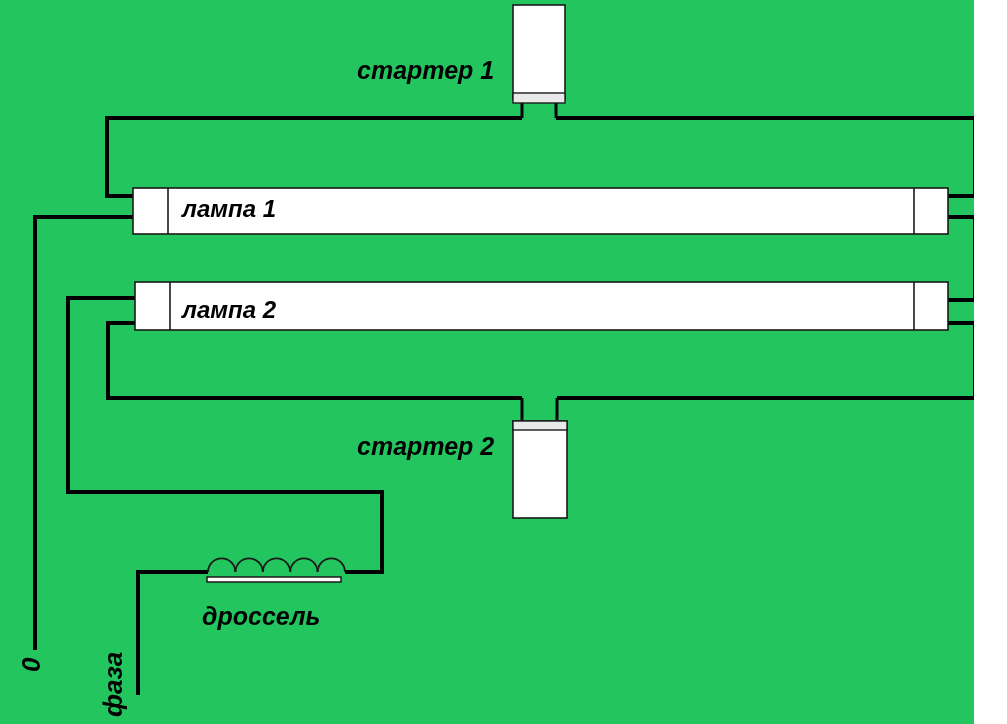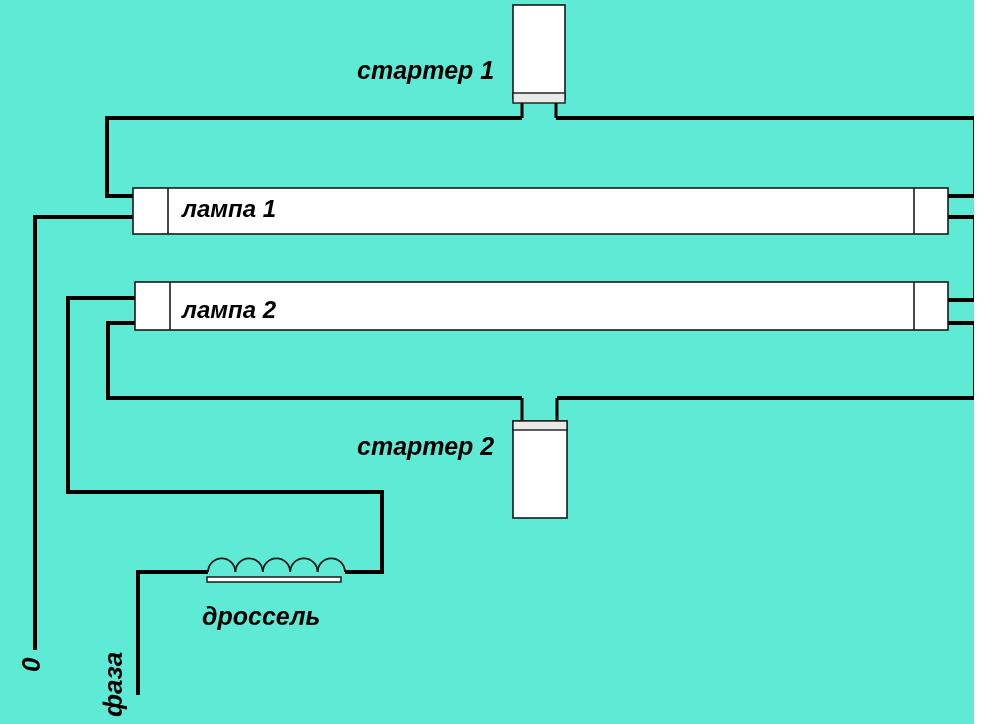--- a/index.html
+++ b/index.html
@@ -7,21 +7,21 @@
     padding: 0;
     background: #ffffff;
   }
   body {
     font-family: "Liberation Sans", sans-serif;
   }
   #diagram-root {
     position: relative;
     width: 974px;
     height: 724px;
-    background: #5eead4;
+    background: #22c55e;
     overflow: hidden;
   }
   svg.schematic {
     display: block;
     width: 1007px;
     height: 724px;
   }
   .wire {
     stroke: #000000;
     stroke-width: 4;

